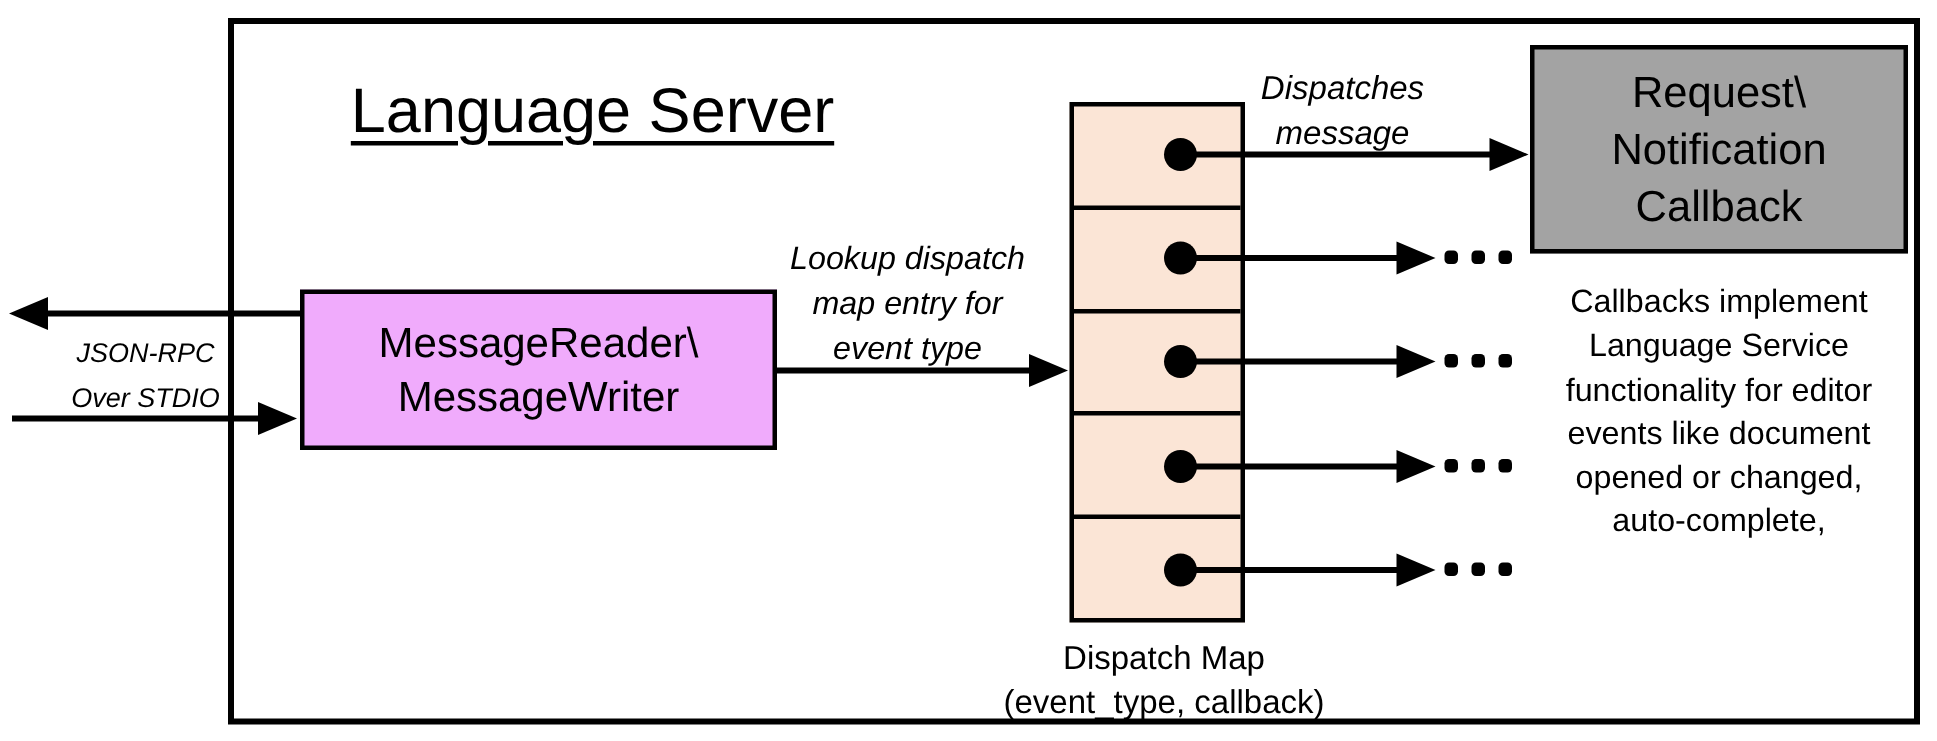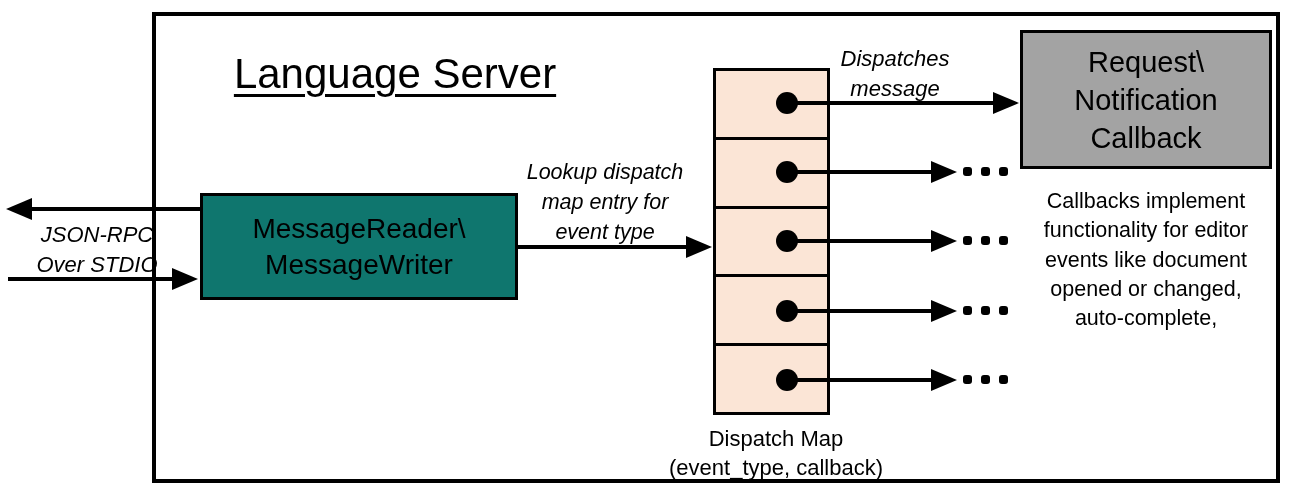--- a/index.html
+++ b/index.html
@@ -26,36 +26,36 @@
     font-size: 42px;
     line-height: 48px;
     text-decoration: underline;
     text-decoration-thickness: 3px;
     text-underline-offset: 6px;
     white-space: nowrap;
   }
 
   .reader-box {
     left: 200px; top: 193px; width: 318px; height: 107px;
-    background: #0f766e;
+    background: #f0abfc;
     border: 3px solid #000000;
     display: flex; flex-direction: column; align-items: center; justify-content: center;
     font-size: 28px; line-height: 36px;
     text-align: center;
   }
 
   .reader-caption {
     left: 183px; top: 309px; width: 380px;
     text-align: center; font-size: 22px; line-height: 29px;
   }
 
   .io-label {
     left: 12px; top: 220px; width: 170px;
     text-align: center; font-style: italic;
-    font-size: 22px; line-height: 30px;
+    font-size: 18px; line-height: 30px;
   }
 
   .lookup-label {
     left: 510px; top: 157px; width: 190px;
     text-align: center; font-style: italic;
     font-size: 21.5px; line-height: 30px;
   }
 
   .dispatch-map {
     left: 713px; top: 68px; width: 117px; height: 347px;
@@ -150,20 +150,21 @@
   </div>
 
   <div class="abs callback-box">
     <div>Request\</div>
     <div>Notification</div>
     <div>Callback</div>
   </div>
 
   <div class="abs callback-note">
     <div>Callbacks implement</div>
+    <div>Language Service</div>
     <div>functionality for editor</div>
     <div>events like document</div>
     <div>opened or changed,</div>
     <div>auto-complete,</div>
   </div>
 
   <div class="abs ellipsis" style="left:963px; top:167px;">
       <span></span>
       <span></span>
       <span></span>

